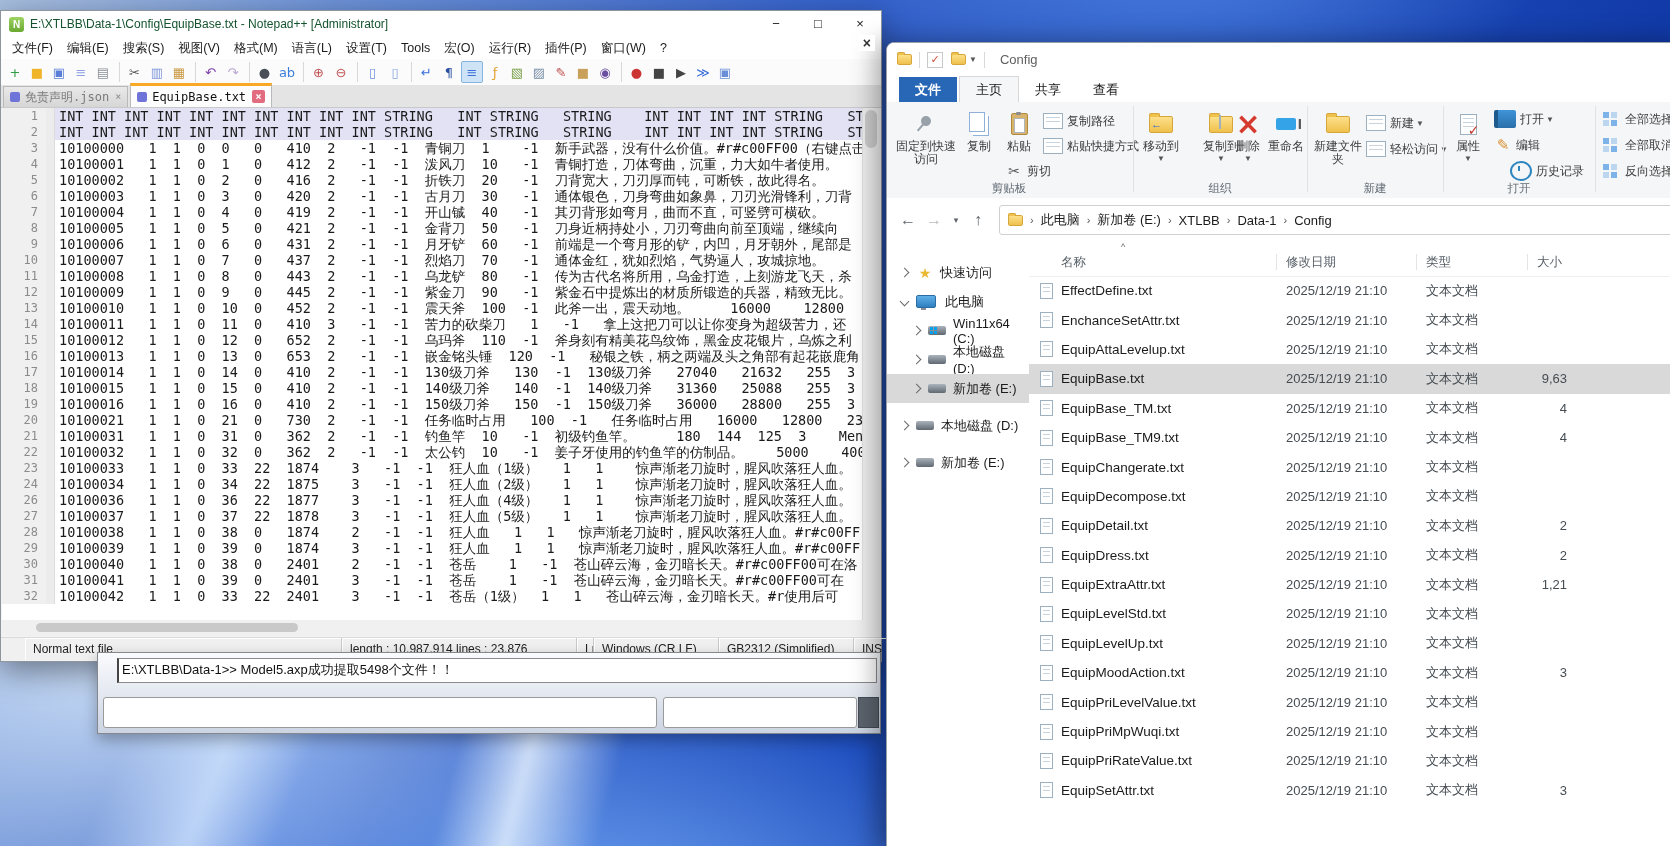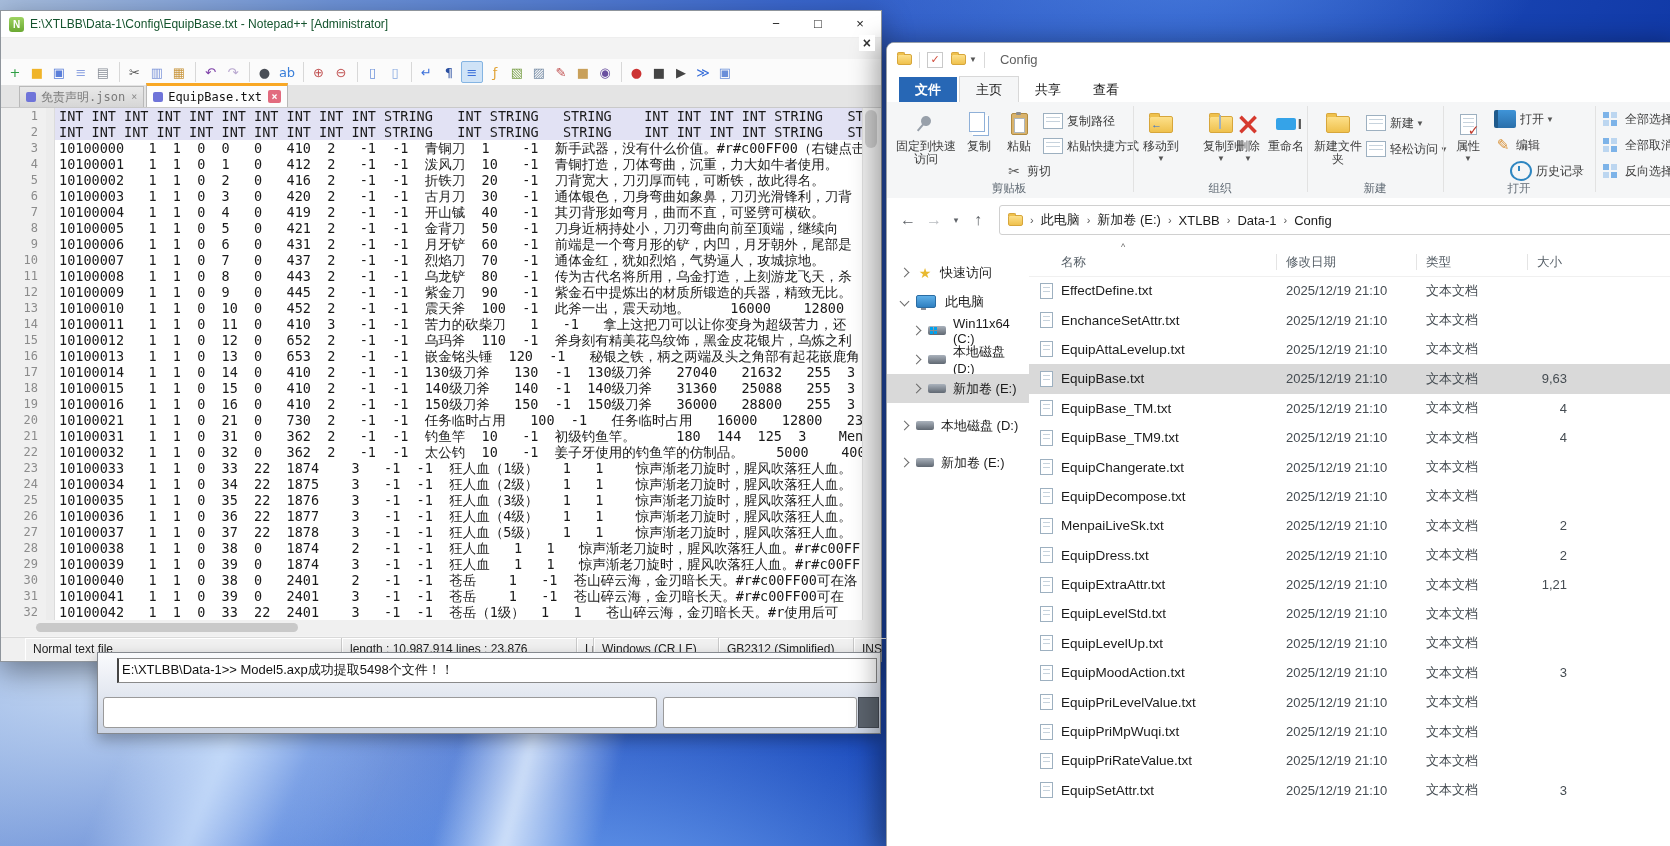--- a/index.html
+++ b/index.html
@@ -23,21 +23,21 @@
   .menu-item{font-size:12.5px;color:#1b1b1b;padding:0 7px;line-height:22px;white-space:nowrap;}
   #stray-x{position:absolute;right:6px;top:24px;font-size:14px;color:#333;font-weight:bold;background:#fff;padding:0 4px;z-index:3;}
   #npp-toolbar{position:absolute;left:0;top:48px;right:0;height:26px;background:#fbfbfb;display:flex;align-items:center;padding-left:3px;border-bottom:1px solid #ededed;}
   .tbi{width:20px;height:20px;margin:0 1px;display:flex;align-items:center;justify-content:center;border-radius:2px;}
   .tbi span{font-size:13px;line-height:1;font-family:"DejaVu Sans",sans-serif;}
   .tbi.pressed{background:#cfe3f7;border:1px solid #84b4e2;}
   .tbi.sep{border-left:1px solid #d8d8d8;border-radius:0;margin-left:5px;padding-left:4px;width:21px;}
   #npp-tabbar{position:absolute;left:0;top:74px;right:0;height:22px;background:#e4e4e4;border-bottom:1px solid #c9c9c9;display:flex;align-items:flex-end;padding-left:2px;}
   .ntab{height:20px;display:flex;align-items:center;padding:0 6px;font-family:"DejaVu Sans Mono","Liberation Mono",monospace;font-size:12px;border:1px solid #b9b9b9;border-bottom:none;margin-right:2px;}
   .ntab .disk{width:10px;height:10px;background:#6f74d9;border-radius:2px;margin-right:5px;}
-  .ntab.inactive{background:linear-gradient(#e9e9e9,#d6d6d6);color:#7a7a7a;margin-left:16px;}
+  .ntab.inactive{background:linear-gradient(#e9e9e9,#d6d6d6);color:#7a7a7a;}
   .ntab.active{background:#fdfdfd;color:#111;border-top:3px solid #f9a825;height:21px;}
   .tabx{margin-left:6px;font-size:10px;color:#8a8a8a;line-height:1;}
   .ntab.active .tabx{background:#e26b7f;color:#fff;width:13px;height:13px;border-radius:2px;text-align:center;line-height:13px;font-weight:bold;}
   #npp-editor{position:absolute;left:1px;top:97px;width:861px;height:512px;background:#fff;overflow:hidden;font-family:"DejaVu Sans Mono","Liberation Mono",monospace;}
   .cl{display:flex;height:16px;line-height:16px;}
   .ln{flex:0 0 36px;background:#f0f0f0;color:#8b8b8b;font-size:12px;text-align:right;padding-right:8px;}
   .bm{flex:0 0 8px;background:#ececec;border-right:1px solid #dcdcdc;}
   .ct{flex:1;white-space:pre;font-size:13.5px;color:#1a1a1a;padding-left:4px;overflow:hidden;}
   .cl.hdr .ct{background:#e2e2f4;}
   #npp-vscroll{position:absolute;right:1px;top:97px;width:17px;height:512px;background:#f0f0f0;border-left:1px solid #e0e0e0;}
@@ -151,20 +151,49 @@
   <div class="streak" id="streak2"></div>
 
   <div id="npp">
     <div id="npp-title">
       <span class="npp-ico">N</span>
       <span id="npp-title-text">E:\XTLBB\Data-1\Config\EquipBase.txt - Notepad++ [Administrator]</span>
       <span class="winbtn">−</span>
       <span class="winbtn">□</span>
       <span class="winbtn">×</span>
     </div>
+    <div id="npp-menu">
+
+        <span class="menu-item">文件(F)</span>
+
+        <span class="menu-item">编辑(E)</span>
+
+        <span class="menu-item">搜索(S)</span>
+
+        <span class="menu-item">视图(V)</span>
+
+        <span class="menu-item">格式(M)</span>
+
+        <span class="menu-item">语言(L)</span>
+
+        <span class="menu-item">设置(T)</span>
+
+        <span class="menu-item">Tools</span>
+
+        <span class="menu-item">宏(O)</span>
+
+        <span class="menu-item">运行(R)</span>
+
+        <span class="menu-item">插件(P)</span>
+
+        <span class="menu-item">窗口(W)</span>
+
+        <span class="menu-item">?</span>
+
+    </div>
     <span id="stray-x">×</span>
     <div id="npp-toolbar">
 
         <div class="tbi">
           <span style="color: rgb(47, 158, 68);">+</span>
         </div>
 
         <div class="tbi">
           <span style="color: rgb(240, 180, 41);">■</span>
         </div>
@@ -436,25 +465,20 @@
           <span class="bm"></span>
           <span class="ct">10100033   1  1  0  33  22  1874    3   -1  -1  狂人血（1级）   1   1    惊声渐老刀旋时，腥风吹落狂人血。</span>
         </div>
 
         <div class="cl">
           <span class="ln">24</span>
           <span class="bm"></span>
           <span class="ct">10100034   1  1  0  34  22  1875    3   -1  -1  狂人血（2级）   1   1    惊声渐老刀旋时，腥风吹落狂人血。</span>
         </div>
 
-        <div class="cl">
-          <span class="ln">25</span>
-          <span class="bm"></span>
-          <span class="ct">10100035   1  1  0  35  22  1876    3   -1  -1  狂人血（3级）   1   1    惊声渐老刀旋时，腥风吹落狂人血。</span>
-        </div>
 
         <div class="cl">
           <span class="ln">26</span>
           <span class="bm"></span>
           <span class="ct">10100036   1  1  0  36  22  1877    3   -1  -1  狂人血（4级）   1   1    惊声渐老刀旋时，腥风吹落狂人血。</span>
         </div>
 
         <div class="cl">
           <span class="ln">27</span>
           <span class="bm"></span>
@@ -811,21 +835,21 @@
           <div class="frow">
             <span class="ficon ic-page small"></span>
             <span class="fname">EquipDecompose.txt</span>
             <span class="fdate">2025/12/19 21:10</span>
             <span class="ftype">文本文档</span>
             <span class="fsize"></span>
           </div>
 
           <div class="frow">
             <span class="ficon ic-page small"></span>
-            <span class="fname">MenpaiLiveSk.txt</span>
+            <span class="fname">EquipDetail.txt</span>
             <span class="fdate">2025/12/19 21:10</span>
             <span class="ftype">文本文档</span>
             <span class="fsize">2</span>
           </div>
 
           <div class="frow">
             <span class="ficon ic-page small"></span>
             <span class="fname">EquipDress.txt</span>
             <span class="fdate">2025/12/19 21:10</span>
             <span class="ftype">文本文档</span>

